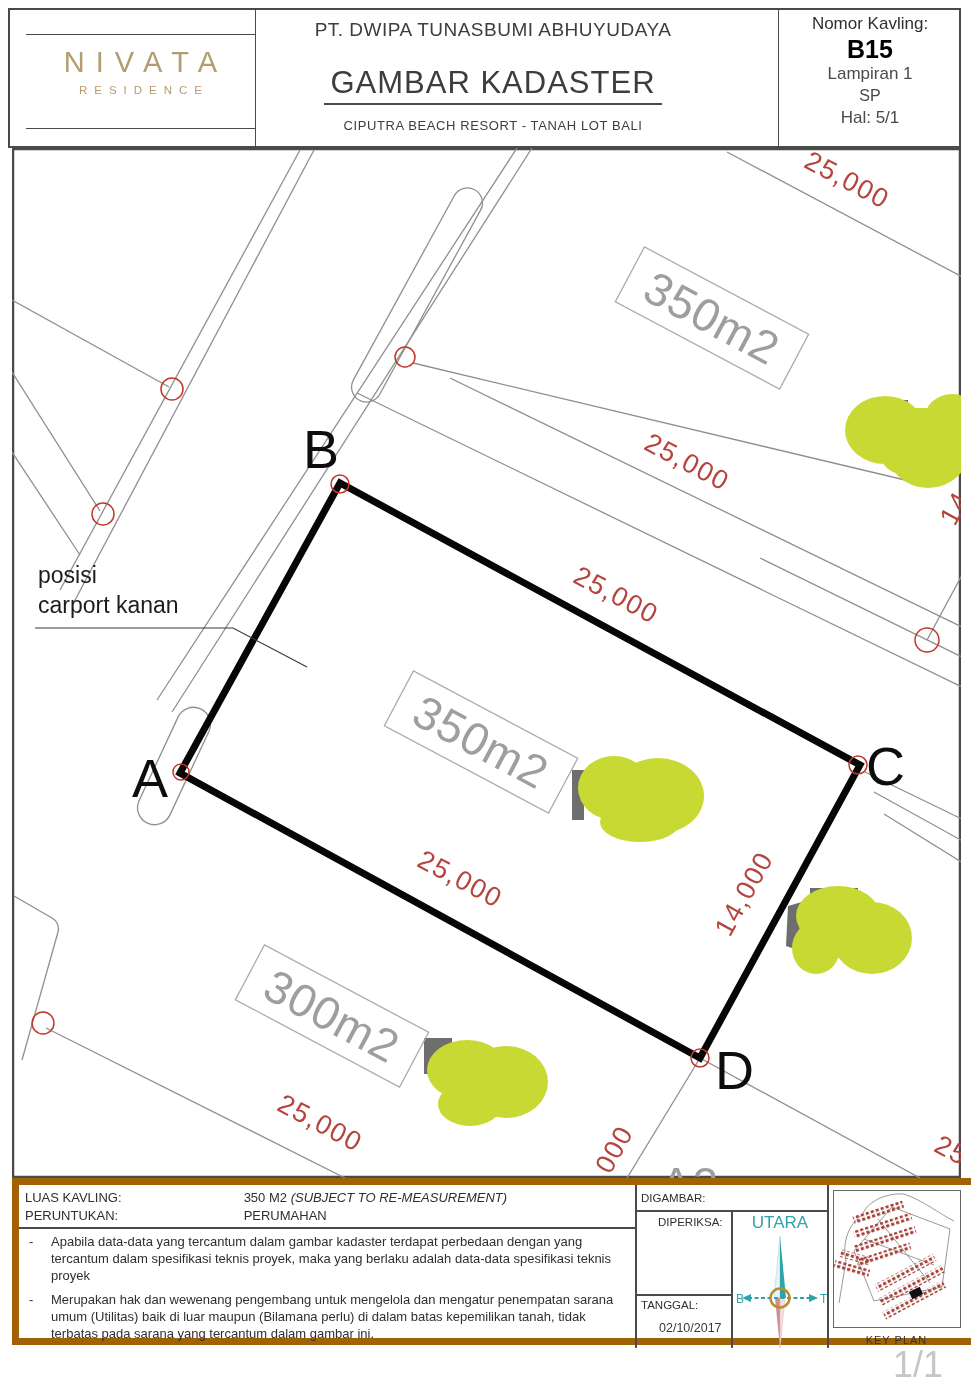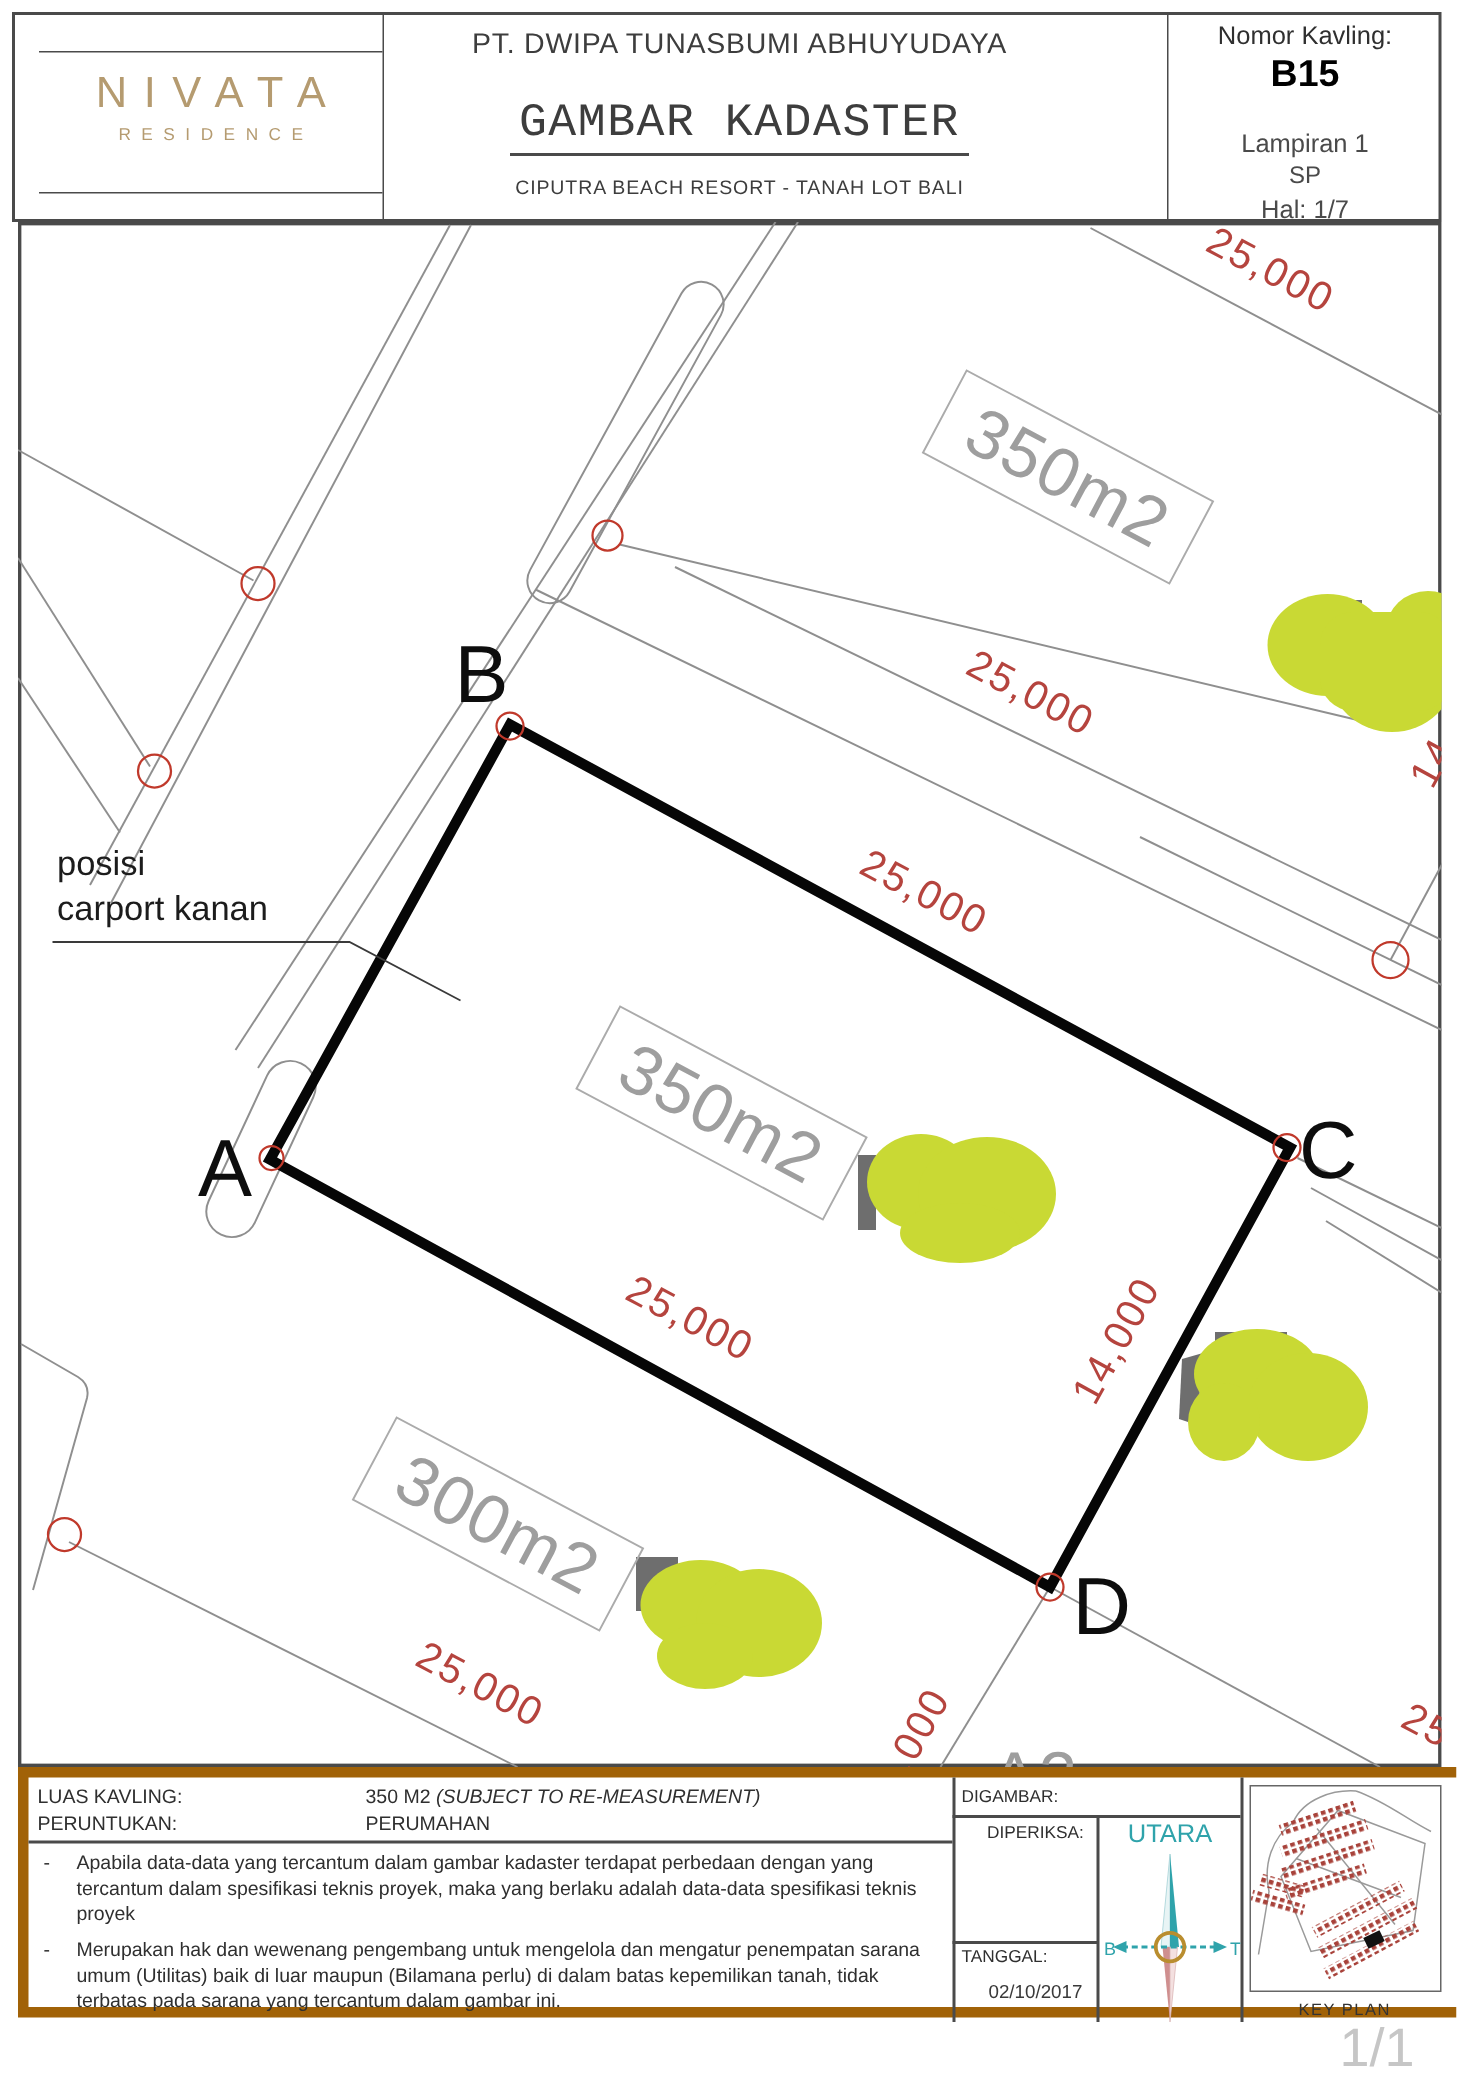--- a/index.html
+++ b/index.html
@@ -7,27 +7,27 @@
   #page{position:relative;width:971px;height:1382px;background:#fff;overflow:hidden;}
   .abs{position:absolute;}
   
   #header{position:absolute;left:8px;top:8px;width:953px;height:140px;border:2px solid #4a4a4a;box-sizing:border-box;}
   #logo-cell{position:absolute;left:16px;top:0;width:230px;height:136px;border-right:1.5px solid #4a4a4a;box-sizing:border-box;}
   #logo-cell .inner-line{position:absolute;left:0;width:100%;height:0;border-top:1.5px solid #4a4a4a;}
   #brand{position:absolute;left:0;top:36px;width:100%;text-align:center;color:#b59b70;font-size:29px;letter-spacing:11px;font-weight:400;text-indent:11px;}
   #brand-sub{position:absolute;left:0;top:74px;width:100%;text-align:center;color:#b59b70;font-size:11.5px;letter-spacing:7px;text-indent:7px;}
   #title-cell{position:absolute;left:198px;top:0;width:570px;height:136px;text-align:center;color:#3d3d3d;}
   #company-line{margin-top:9px;font-size:19px;letter-spacing:.5px;}
-  #main-title{display:inline-block;margin-top:6px;font-size:31px;letter-spacing:1px;border-bottom:2.5px solid #4a4a4a;padding:0 6px 2px 6px;font-family:Liberation Mono, monospace;}
+  #main-title{display:inline-block;margin-top:6px;font-size:31px;letter-spacing:1px;border-bottom:2.5px solid #4a4a4a;padding:0 6px 2px 6px;}
   #sub-title{margin-top:2px;font-size:21px;letter-spacing:.5px;}
   #location-line{margin-top:13px;font-size:13px;letter-spacing:.6px;}
   #kavling-cell{position:absolute;left:768px;top:0;width:183px;height:136px;border-left:1.5px solid #4a4a4a;box-sizing:border-box;text-align:center;}
   #kavling-label{margin-top:4px;font-size:17px;color:#2f2f2f;}
   #kavling-value{font-size:25px;color:#000;font-weight:600;margin-top:1px;}
-  #lampiran{margin-top:22px;font-size:17px;color:#4a4a4a;}
+  #lampiran{font-size:17px;color:#4a4a4a;}
   #sp{font-size:16px;color:#4a4a4a;margin-top:3px;}
   #hal{font-size:17px;color:#4a4a4a;margin-top:3px;}
   
   #footer{position:absolute;left:12px;top:1178px;width:967px;height:167px;border:7px solid #a16207;box-sizing:border-box;font-size:13px;color:#2f2f2f;}
   .fdiv{position:absolute;background:#4a4a4a;}
   #luas-row{position:absolute;left:6px;top:5px;}
   #peruntukan-row{position:absolute;left:6px;top:23px;}
   .flabel{display:inline-block;width:215px;}
   .ital{font-style:italic;}
   #notes{position:absolute;left:6px;top:48px;width:605px;}
@@ -64,21 +64,21 @@
     <div id="title-cell">
       <div id="company-line">PT. DWIPA TUNASBUMI ABHUYUDAYA</div><br>
       <span id="main-title">GAMBAR KADASTER</span>
       <div id="location-line">CIPUTRA BEACH RESORT - TANAH LOT BALI</div>
     </div>
     <div id="kavling-cell">
       <div id="kavling-label">Nomor Kavling:</div>
       <div id="kavling-value">B15</div>
       <div id="lampiran">Lampiran 1</div>
       <div id="sp">SP</div>
-      <div id="hal">Hal: 1/7</div>
+      <div id="hal">Hal: 5/1</div>
     </div>
   </div>
 
   <svg class="abs" style="left:12px;top:148px;" width="949" height="1030" viewBox="12 148 949 1030">
 
     <rect x="13" y="149" width="947" height="1028" fill="#ffffff" stroke="#4a4a4a" stroke-width="2.5"></rect>
 
     <g stroke="#8f8f8f" stroke-width="1.3" fill="none">
       <line x1="300" y1="150" x2="60" y2="590"></line>
       <line x1="314" y1="150" x2="74" y2="602"></line>

